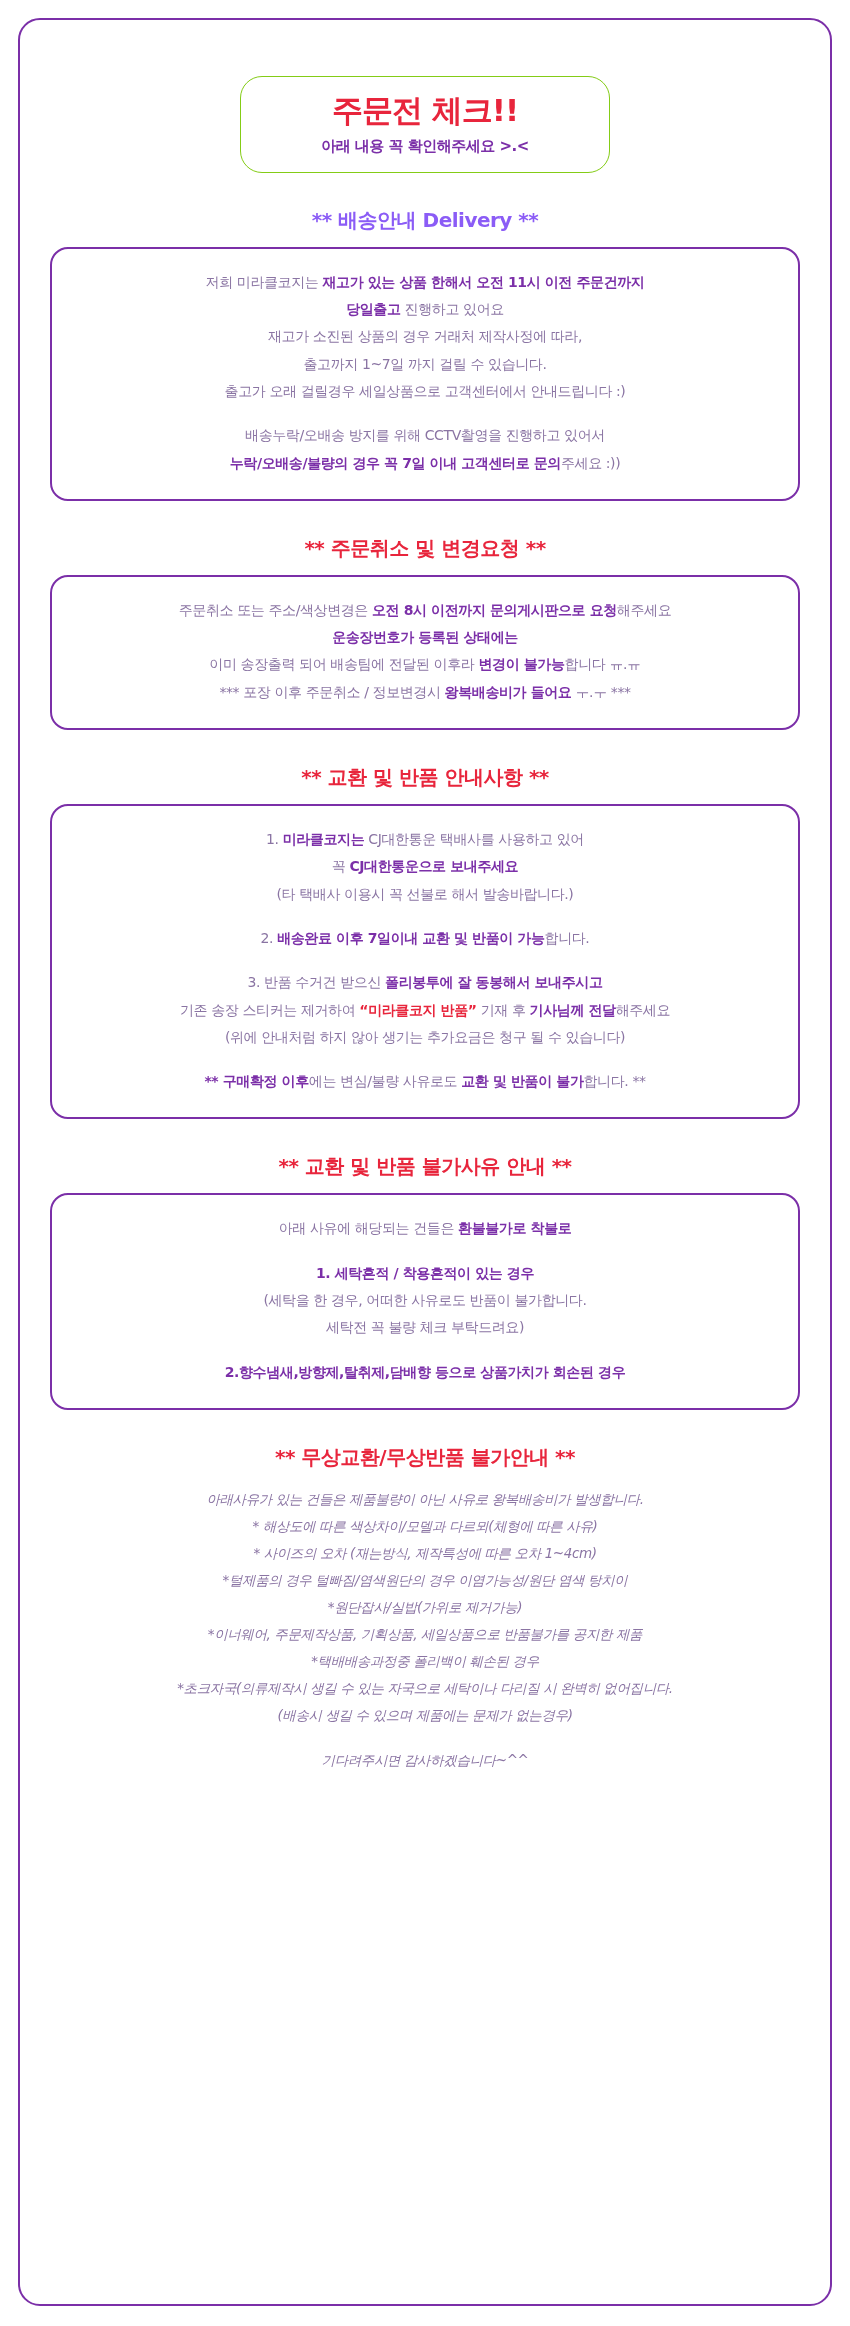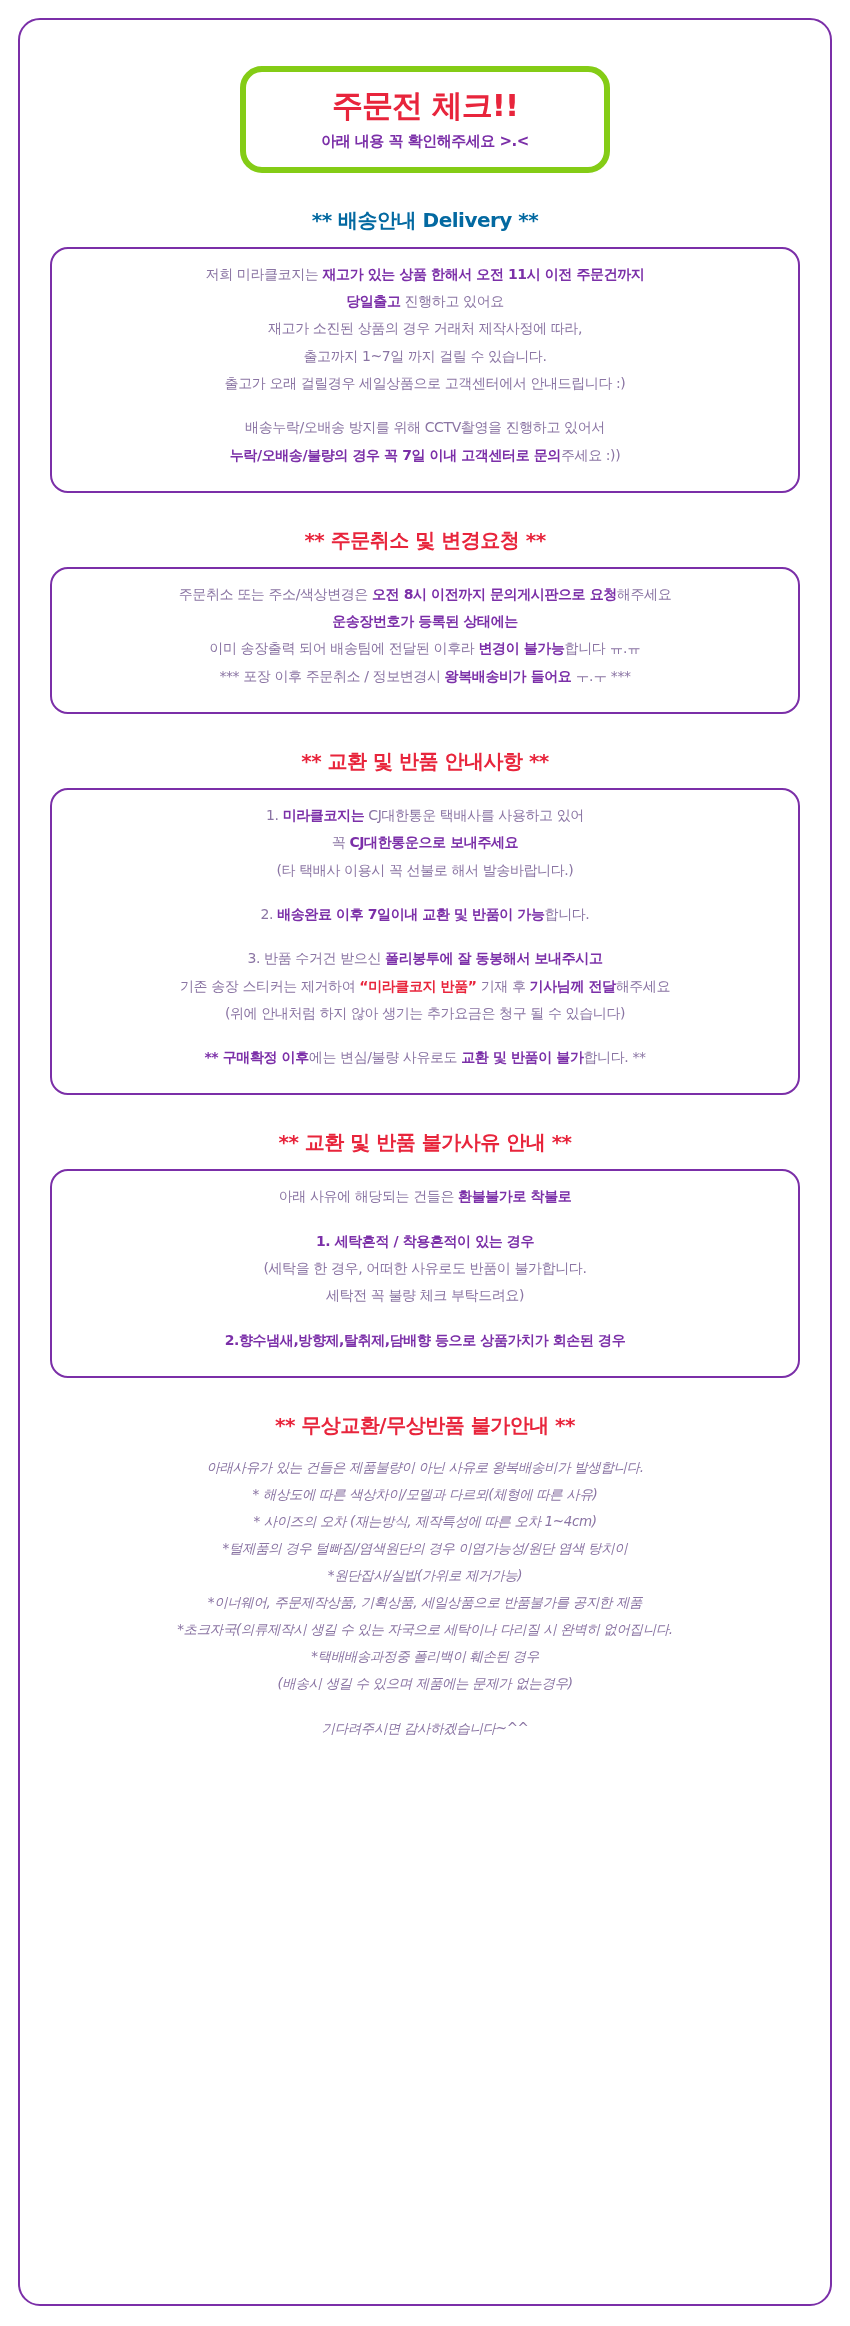--- a/index.html
+++ b/index.html
@@ -21,22 +21,22 @@
     border:2px solid #7b2fa8;
     border-radius:22px;
     padding:26px 30px 34px 30px;
     box-sizing:border-box;
     min-height:2288px;
   }
 
   
   .title-box{
     width:370px;
-    margin:20px auto 0 auto;
-    border:6px solid #84cc16;
+    margin:30px auto 0 auto;
+    border:1px solid #84cc16;
     border-radius:22px;
     padding:14px 10px 16px 10px;
     text-align:center;
     box-sizing:border-box;
   }
   .title-main{
     color:#e8253c;
     font-size:31px;
     font-weight:bold;
     letter-spacing:-1px;
@@ -52,28 +52,28 @@
 
   
   .sec-head{
     text-align:center;
     font-size:20px;
     font-weight:bold;
     letter-spacing:-0.5px;
     margin:34px 0 14px 0;
     line-height:1.3;
   }
-  .sec-head.purple{color:#0369a1;}
+  .sec-head.purple{color:#8b5cf6;}
   .sec-head.red{color:#e8253c;}
 
   
   .box{
     border:2px solid #7b2fa8;
     border-radius:18px;
-    padding:12px 24px 22px 24px;
+    padding:20px 24px 22px 24px;
     box-sizing:border-box;
     text-align:center;
     color:#6b4b8a;
     font-size:14px;
     line-height:1.95;
     letter-spacing:-0.4px;
   }
   .box p{margin:0;}
   .box .gap{height:17px;}
   .b-purple{color:#7b2fa8;font-weight:bold;}
@@ -177,21 +177,21 @@
     </div>
 
     <div class="sec-head red">** 무상교환/무상반품 불가안내 **</div>
     <div class="plain-block">
       <p>아래사유가 있는 건들은 제품불량이 아닌 사유로 왕복배송비가 발생합니다.</p>
       <p>* 해상도에 따른 색상차이/모델과 다르뫼(체형에 따른 사유)</p>
       <p>* 사이즈의 오차 (재는방식, 제작특성에 따른 오차 1~4cm)</p>
       <p>*털제품의 경우 털빠짐/염색원단의 경우 이염가능성/원단 염색 탕치이</p>
       <p>*원단잡사/실밥(가위로 제거가능)</p>
       <p>*이너웨어, 주문제작상품, 기획상품, 세일상품으로 반품불가를 공지한 제품</p>
+      <p>*택배배송과정중 폴리백이 훼손된 경우</p>
       <p>*초크자국(의류제작시 생길 수 있는 자국으로 세탁이나 다리질 시 완벽히 없어집니다.</p>
-      <p>*택배배송과정중 폴리백이 훼손된 경우</p>
       <p>(배송시 생길 수 있으며 제품에는 문제가 없는경우)</p>
       <div class="gap"></div>
       <p>기다려주시면 감사하겠습니다~^^</p>
     </div>
 
   </div>
 </div>
 
 </body></html>

